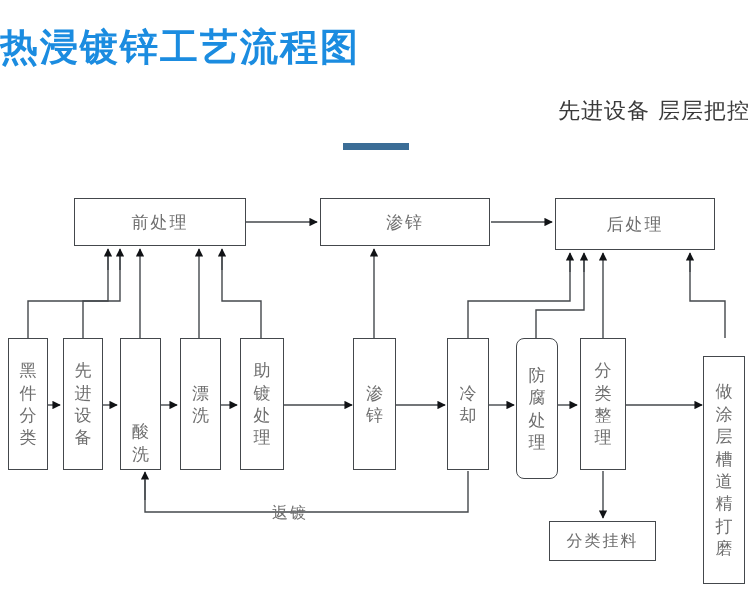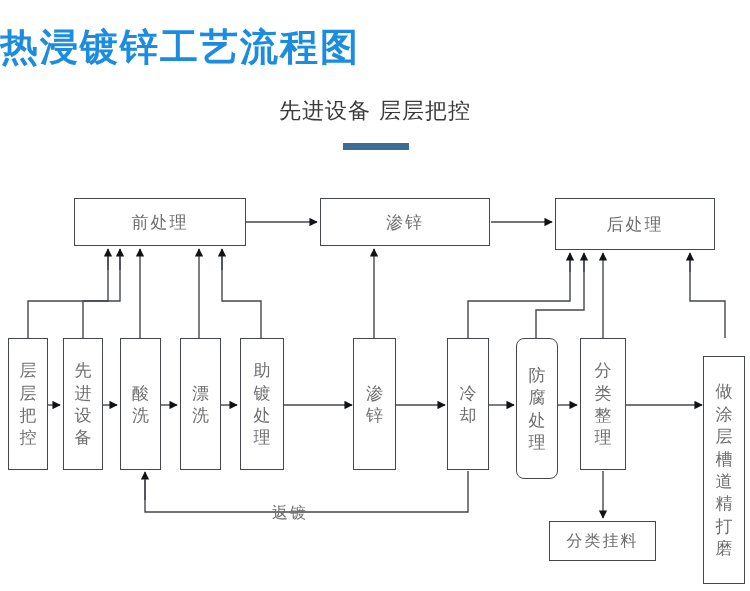--- a/index.html
+++ b/index.html
@@ -26,21 +26,21 @@
     font-weight: bold;
     letter-spacing: 2px;
     color: #1b8ce0;
     line-height: 1.15;
   }
   .subtitle {
     position: absolute;
     left: 0;
     top: 96px;
     width: 750px;
-    text-align: center;
+    text-align: right;
     font-size: 22px;
     color: #3a3a3a;
     letter-spacing: 1px;
   }
   .rule {
     position: absolute;
     left: 343px;
     top: 143px;
     width: 66px;
     height: 7px;
@@ -170,26 +170,26 @@
       <span>前处理</span>
     </div>
     <div class="node horiz" style="left:320px; top:198px; width:170px; height:48px;">
       <span>渗锌</span>
     </div>
     <div class="node horiz" style="left:555px; top:198px; width:160px; height:52px;">
       <span>后处理</span>
     </div>
 
     <div class="node vert" style="left:8px; top:338px; width:40px; height:132px;">
-      <span>层层把控</span>
+      <span>黑件分类</span>
     </div>
     <div class="node vert" style="left:63px; top:338px; width:40px; height:132px;">
       <span>先进设备</span>
     </div>
-    <div class="node vert" style="left:120px; top:338px; width:41px; height:132px;">
+    <div class="node vert" style="left:120px; top:338px; width:41px; height:132px;align-items:flex-end;">
       <span>酸洗</span>
     </div>
     <div class="node vert" style="left:180px; top:338px; width:41px; height:132px;">
       <span>漂洗</span>
     </div>
     <div class="node vert" style="left:240px; top:338px; width:44px; height:132px;">
       <span>助镀处理</span>
     </div>
     <div class="node vert" style="left:353px; top:338px; width:43px; height:132px;">
       <span>渗锌</span>

